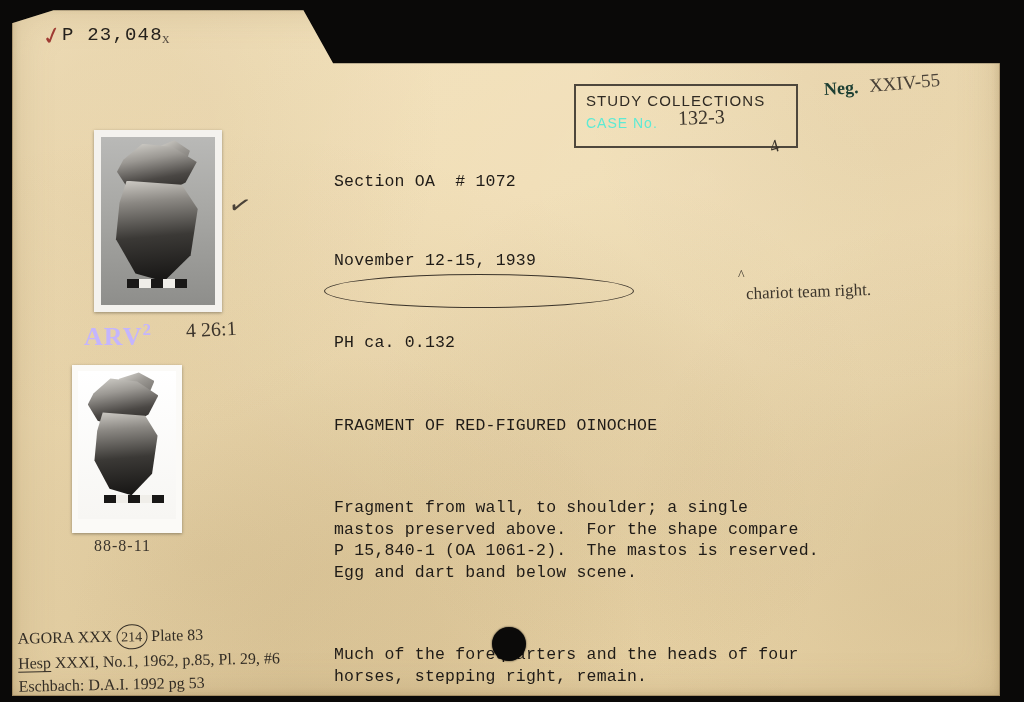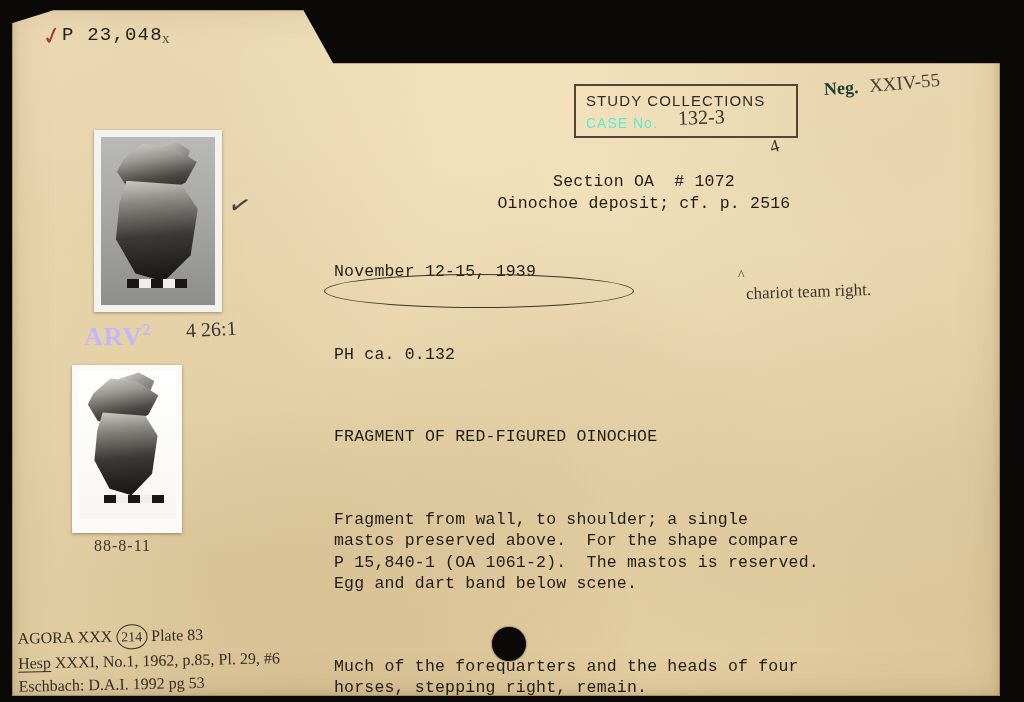--- a/index.html
+++ b/index.html
@@ -184,21 +184,21 @@
     color: #4a4238;
     transform: rotate(16deg);
   }
 
   
   .stamp {
     position: absolute;
     left: 574px;
     top: 84px;
     width: 224px;
-    height: 54px;
+    height: 64px;
     border: 2px solid #4e473c;
     box-sizing: border-box;
   }
   .stamp-line1 {
     position: absolute;
     left: 10px;
     top: 6px;
     font-family: "Liberation Sans", sans-serif;
     font-size: 15px;
     letter-spacing: 1.1px;
@@ -260,21 +260,21 @@
     top: 128px;
     width: 620px;
     font-family: "Liberation Mono", monospace;
     font-size: 16.5px;
     line-height: 21.5px;
     color: #1f1b17;
     letter-spacing: 0.2px;
     white-space: pre-wrap;
   }
   .typed .para { margin-bottom: 18px; }
-  .typed .para.tight { margin-bottom: 4px; text-align: center; }
+  .typed .para.tight { margin-bottom: 14px; }
   .ellipse-mark {
     position: absolute;
     left: 324px;
     top: 274px;
     width: 308px;
     height: 32px;
     border: 1.6px solid #3b342b;
     border-radius: 50%;
     pointer-events: none;
   }
@@ -387,21 +387,21 @@
     <div class="stamp-line1">STUDY COLLECTIONS</div>
     <div class="stamp-line2">CASE No.</div>
   </div>
   <div class="stamp-case-value" style="left:678px; top:106px;">132-3</div>
   <div class="stamp-below">4</div>
 
   <div class="neg-label">Neg.</div>
   <div class="neg-value">XXIV-55</div>
 
   <div class="typed">
-    <div class="para tight"><div>Section OA  # 1072</div><div>Oinochoe deposit; cf. p. 2516</div></div>
+    <div class="para tight"><div>Section OA  # 1072</div></div>
     <div class="para">November 12-15, 1939</div>
     <div class="para">PH ca. 0.132</div>
     <div class="para">FRAGMENT OF RED-FIGURED OINOCHOE</div>
     <div class="para">Fragment from wall, to shoulder; a single
 mastos preserved above.  For the shape compare
 P 15,840-1 (OA 1061-2).  The mastos is reserved.
 Egg and dart band below scene.</div>
     <div class="para">Much of the forequarters and the heads of four
 horses, stepping right, remain.</div>
     

